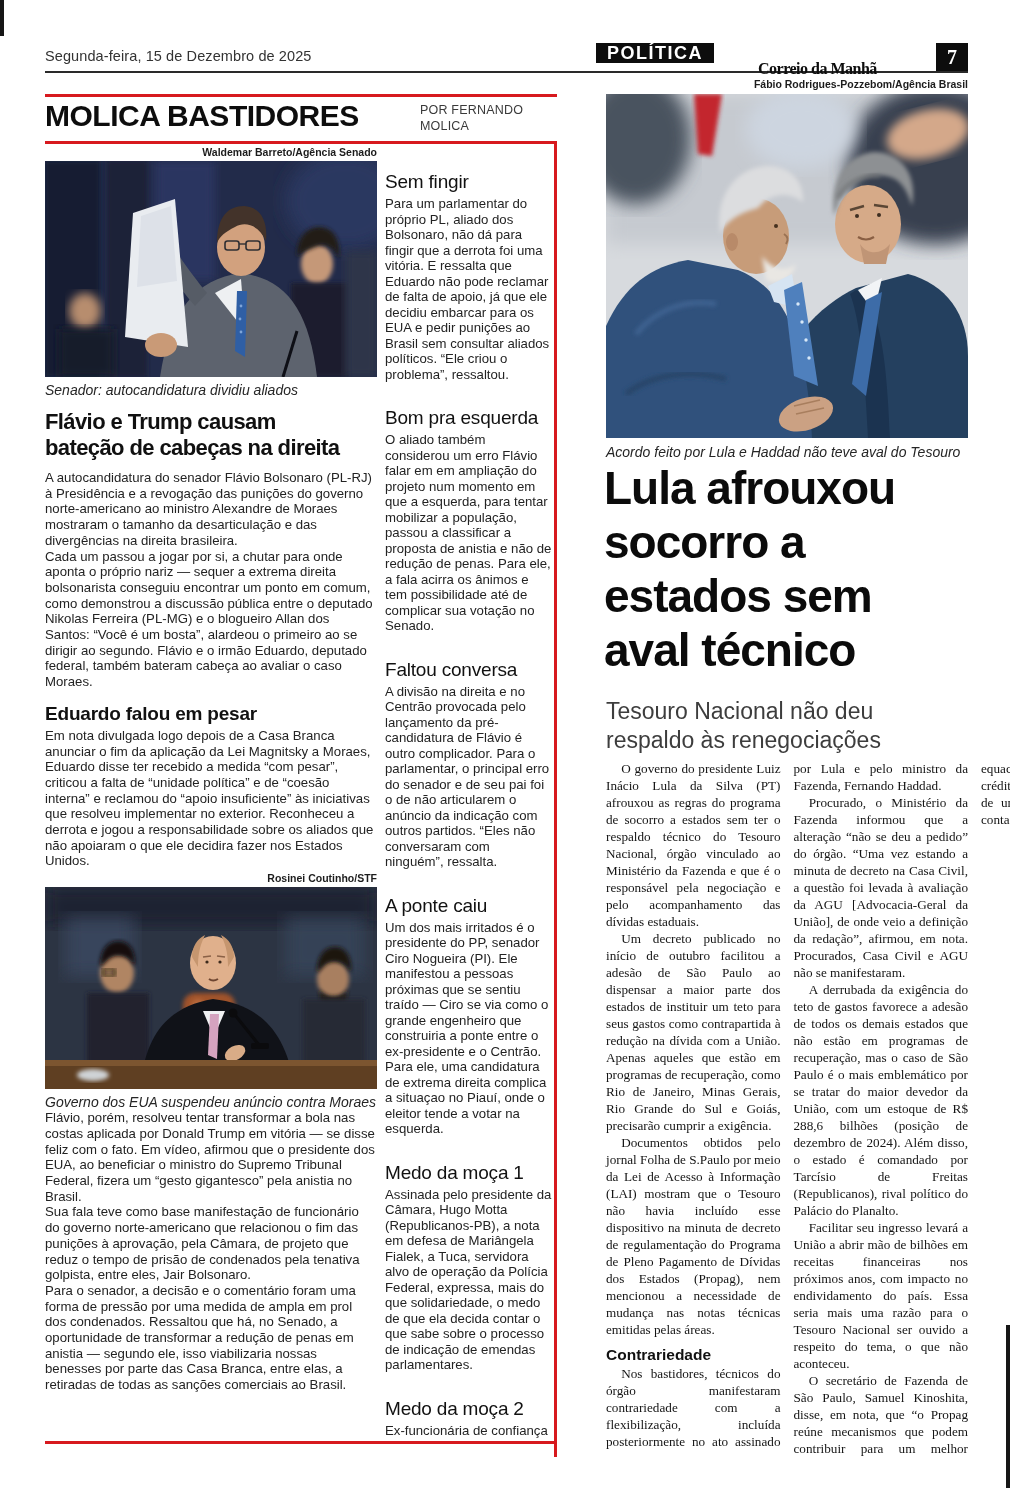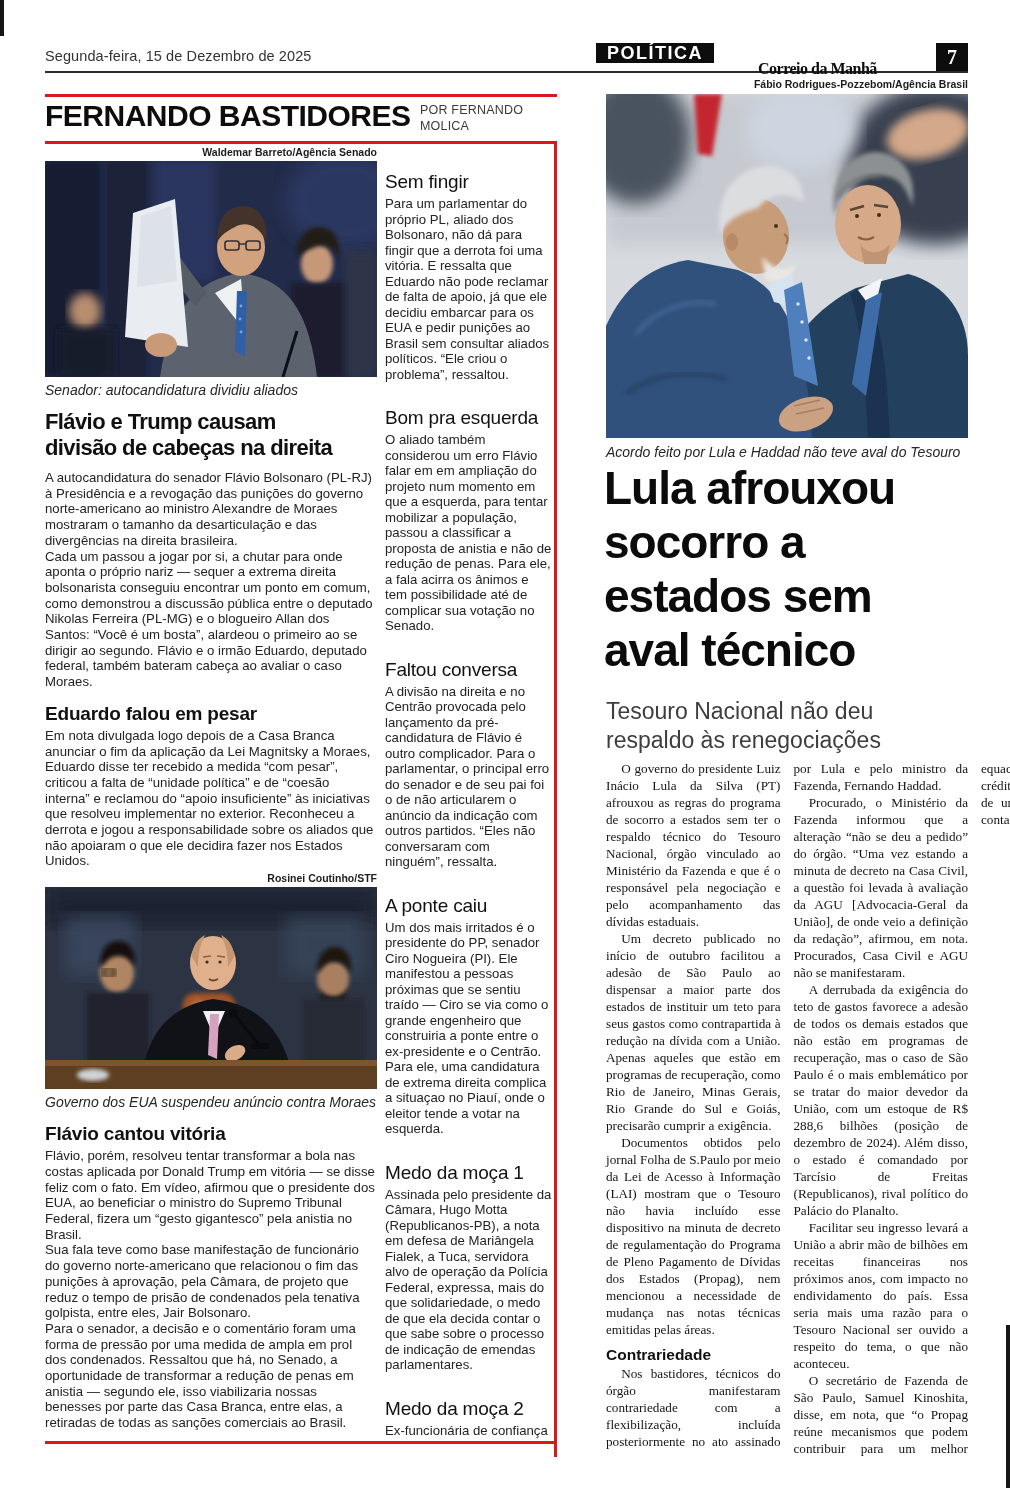--- a/index.html
+++ b/index.html
@@ -65,21 +65,21 @@
   <div class="abs header-rule"></div>
   <div class="abs section-box">POLÍTICA</div>
   <div class="abs masthead">Correio da Manhã</div>
   <div class="abs pagenum">7</div>
 
   <div class="abs rule-red red-top"></div>
   <div class="abs rule-red red-mid"></div>
   <div class="abs rule-red red-v"></div>
   <div class="abs rule-red red-bot"></div>
 
-  <div class="abs bast-title">FERNANDO BASTIDORES</div>
+  <div class="abs bast-title">MOLICA BASTIDORES</div>
   <div class="abs bast-byline pre">POR FERNANDO
 MOLICA</div>
 
   <div class="abs leftcol">
     <div class="credit">Waldemar Barreto/Agência Senado</div>
 
     <div class="photo">
       <svg width="332" height="216" viewBox="0 0 332 216" xmlns="http://www.w3.org/2000/svg">
         <defs>
           <filter id="pb2">
@@ -118,21 +118,21 @@
         <polygon points="88,52 130,38 143,186 80,176" fill="#e9ecf0"></polygon>
         <polygon points="96,55 126,45 132,120 92,126" fill="#dde1e8"></polygon>
         <ellipse cx="116" cy="184" rx="16" ry="12" fill="#c99a77"></ellipse>
         <line x1="238" y1="216" x2="252" y2="170" stroke="#0e0f16" stroke-width="3"></line>
       </svg>
     </div>
 
     <div class="caption">Senador: autocandidatura dividiu aliados</div>
 
     <div class="headline-1 pre">Flávio e Trump causam
-divisão de cabeças na direita</div>
+bateção de cabeças na direita</div>
     <div class="body-sans pre">A autocandidatura do senador Flávio Bolsonaro (PL-RJ) à Presidência e a revogação das punições do governo norte-americano ao ministro Alexandre de Moraes mostraram o tamanho da desarticulação e das divergências na direita brasileira.
 Cada um passou a jogar por si, a chutar para onde aponta o próprio nariz — sequer a extrema direita bolsonarista conseguiu encontrar um ponto em comum, como demonstrou a discussão pública entre o deputado Nikolas Ferreira (PL-MG) e o blogueiro Allan dos Santos: “Você é um bosta”, alardeou o primeiro ao se dirigir ao segundo. Flávio e o irmão Eduardo, deputado federal, também bateram cabeça ao avaliar o caso Moraes.</div>
 
     <div class="sub-h">Eduardo falou em pesar</div>
     <div class="body-sans pre" style="margin-top:0;">Em nota divulgada logo depois de a Casa Branca anunciar o fim da aplicação da Lei Magnitsky a Moraes, Eduardo disse ter recebido a medida “com pesar”, criticou a falta de “unidade política” e de “coesão interna” e reclamou do “apoio insuficiente” às iniciativas que resolveu implementar no exterior. Reconheceu a derrota e jogou a responsabilidade sobre os aliados que não apoiaram o que ele decidira fazer nos Estados Unidos.</div>
 
     <div class="credit" style="margin-top:3px;">Rosinei Coutinho/STF</div>
 
     <div class="photo" style="margin-top:3px;">
       <svg width="332" height="202" viewBox="0 0 332 202" xmlns="http://www.w3.org/2000/svg">
@@ -177,21 +177,20 @@
         <circle cx="188" cy="126" r="4.5" fill="#0b0b0d"></circle>
         <rect x="206" y="156" width="18" height="6" rx="2" fill="#0b0b0d"></rect>
         <rect x="0" y="176" width="332" height="26" fill="#5f3f22"></rect>
         <rect x="0" y="173" width="332" height="6" fill="#7c5530"></rect>
         <ellipse cx="48" cy="188" rx="16" ry="6" fill="#cfd3d6" filter="url(#qb2)"></ellipse>
       </svg>
     </div>
 
     <div class="caption">Governo dos EUA suspendeu anúncio contra Moraes</div>
 
-    <div class="sub-h">Flávio cantou vitória</div>
     <div class="body-sans pre" style="margin-top:0;">Flávio, porém, resolveu tentar transformar a bola nas costas aplicada por Donald Trump em vitória — se disse feliz com o fato. Em vídeo, afirmou que o presidente dos EUA, ao beneficiar o ministro do Supremo Tribunal Federal, fizera um “gesto gigantesco” pela anistia no Brasil.
 Sua fala teve como base manifestação de funcionário do governo norte-americano que relacionou o fim das punições à aprovação, pela Câmara, de projeto que reduz o tempo de prisão de condenados pela tenativa golpista, entre eles, Jair Bolsonaro.</div>
 
     <div class="body-sans pre" style="margin-top:0;">Para o senador, a decisão e o comentário foram uma forma de pressão por uma medida de ampla em prol dos condenados. Ressaltou que há, no Senado, a oportunidade de transformar a redução de penas em anistia — segundo ele, isso viabilizaria nossas benesses por parte das Casa Branca, entre elas, a retiradas de todas as sanções comerciais ao Brasil.</div>
   </div>
 
   <div class="abs midcol">
 
       <div>
         <div class="brief-h">Sem fingir</div>

